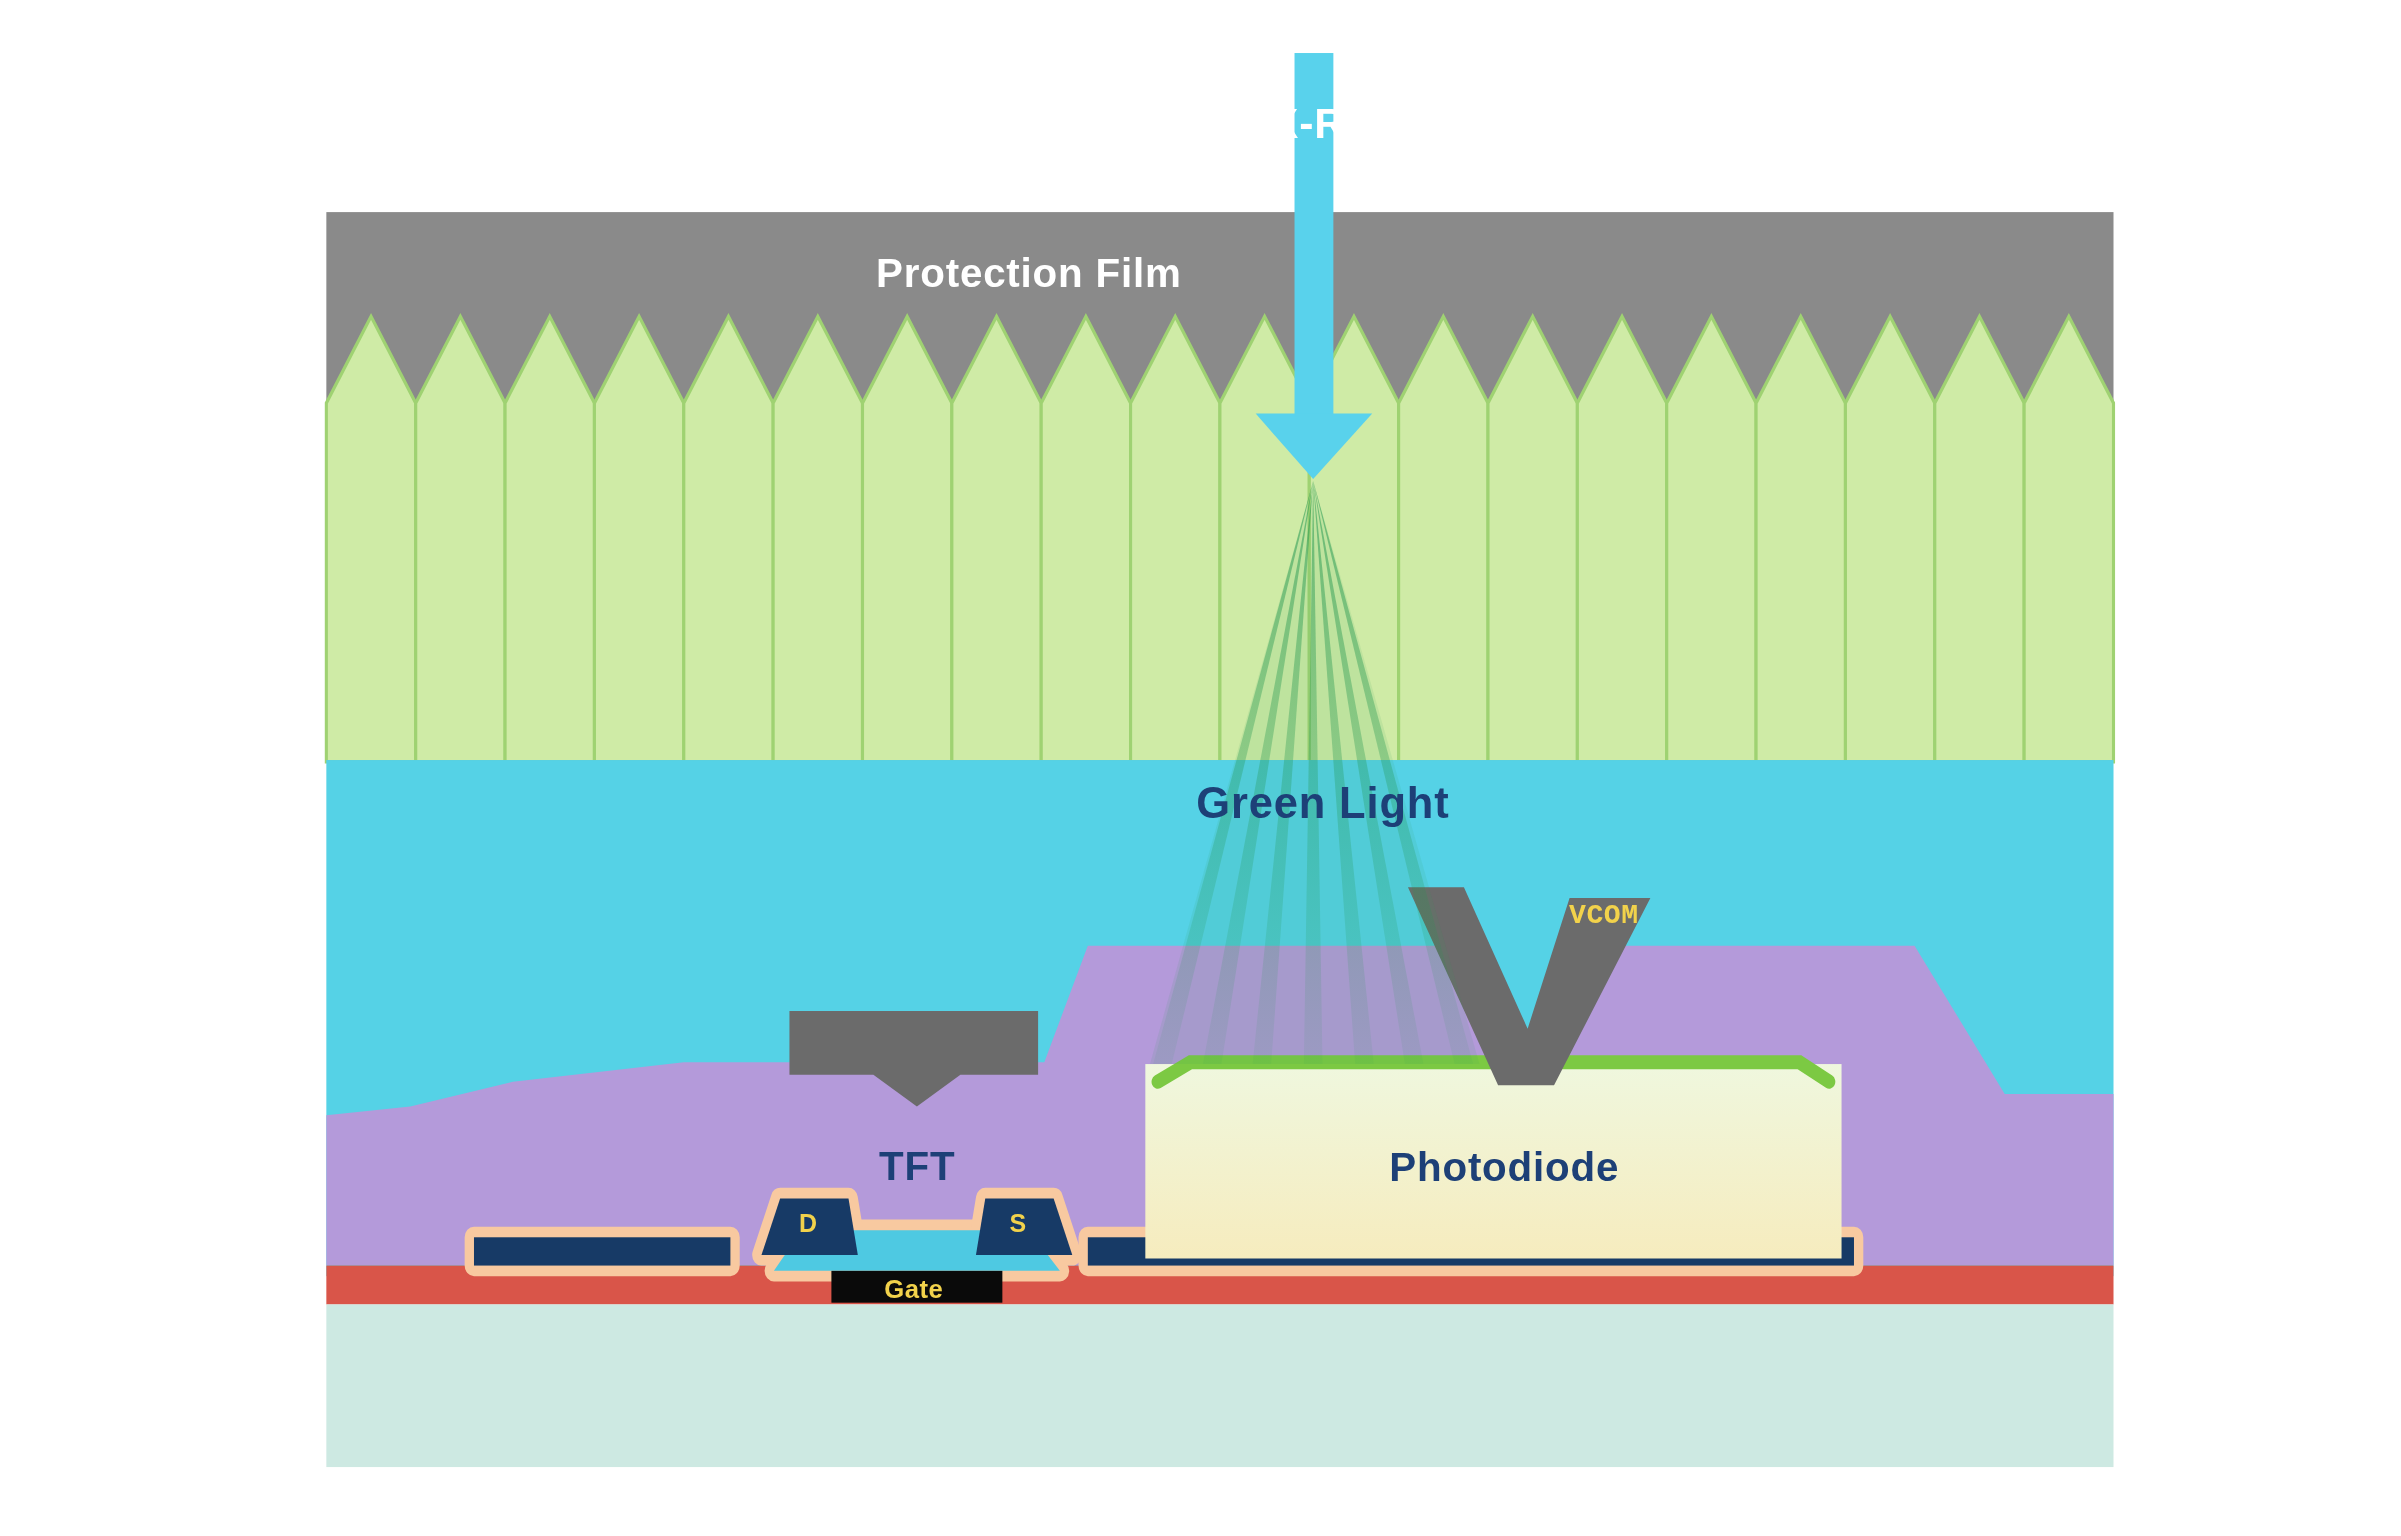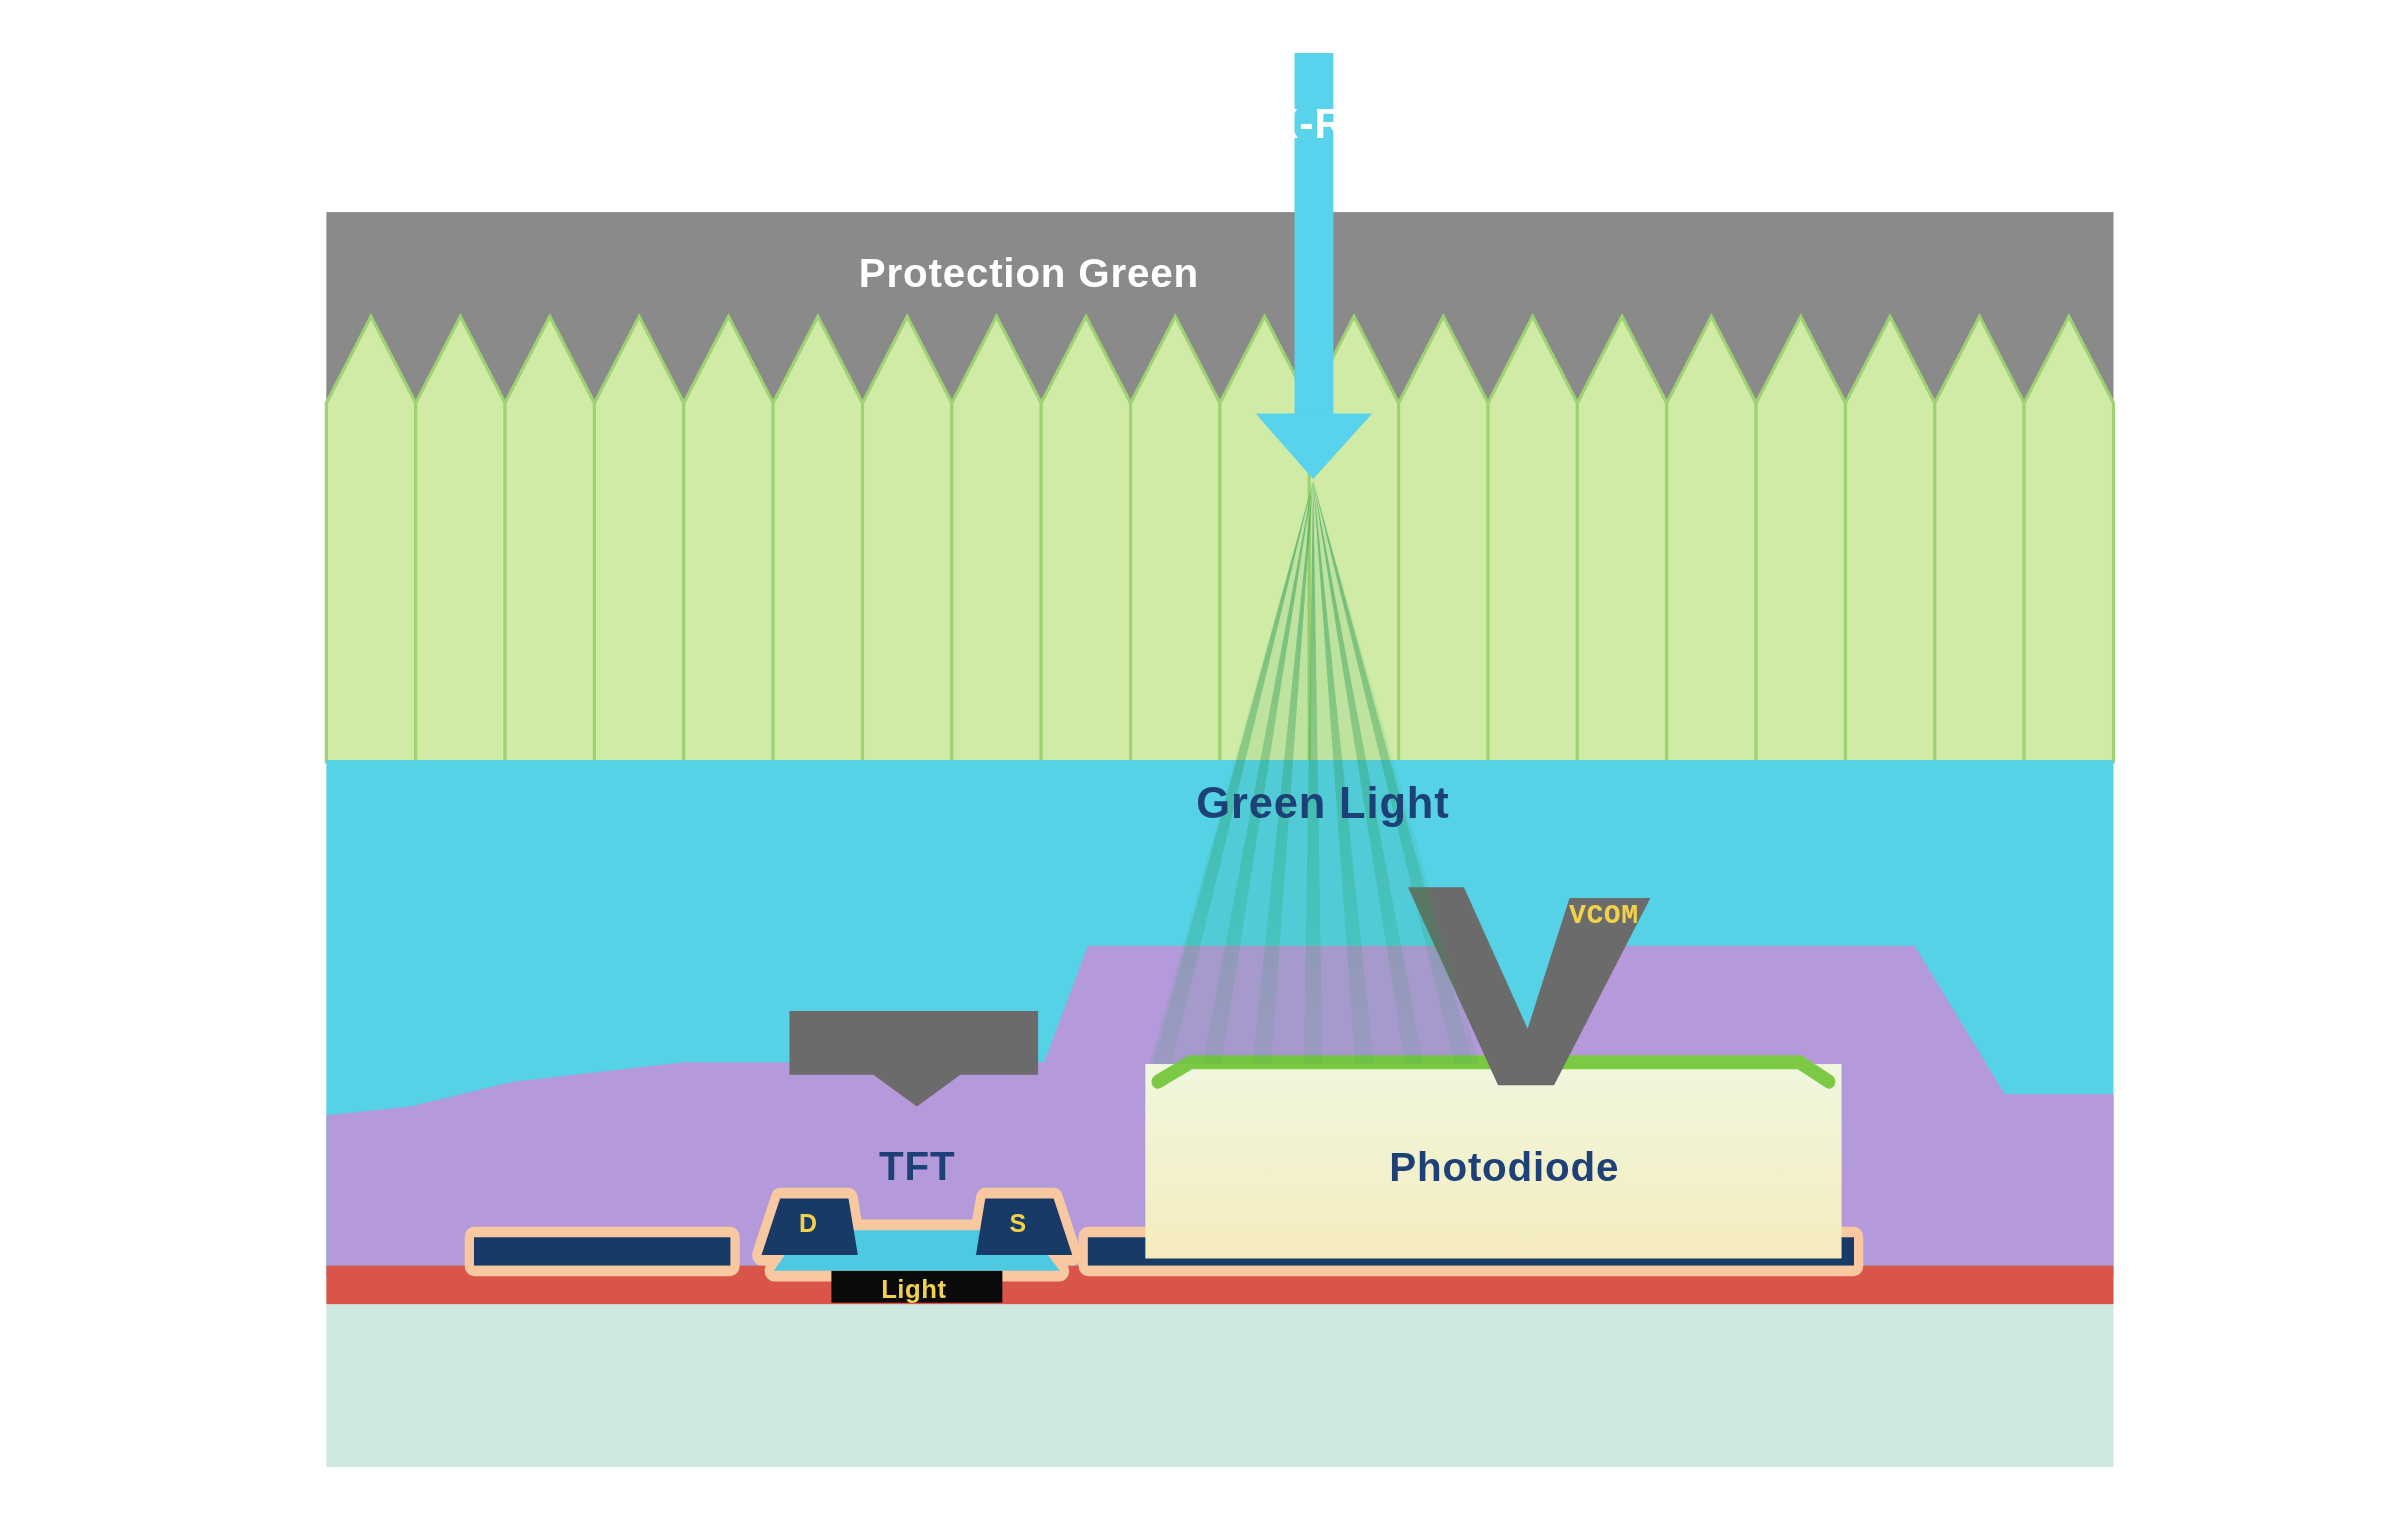--- a/index.html
+++ b/index.html
@@ -116,22 +116,22 @@
         <polygon points="845,272 936,602 948,602" fill="url(#rayGrad)"></polygon>
       </g>
 
     <g style="fill:var(--xray-arrow)">
       <rect x="833" y="30" width="25" height="205"></rect>
       <polygon points="808,234 883,234 845,271"></polygon>
     </g>
   </svg>
 
   <div class="lbl lbl-xray white">X-Ray</div>
-  <div class="lbl lbl-protection white">Protection Green</div>
+  <div class="lbl lbl-protection white">Protection Film</div>
   <div class="lbl lbl-greenlight navy">Green Light</div>
   <div class="lbl lbl-vcom yellow">VCOM</div>
   <div class="lbl lbl-photodiode navy">Photodiode</div>
   <div class="lbl lbl-tft navy">TFT</div>
   <div class="lbl lbl-d yellow">D</div>
   <div class="lbl lbl-s yellow">S</div>
-  <div class="lbl lbl-gate yellow">Light</div>
+  <div class="lbl lbl-gate yellow">Gate</div>
 </div>
 
 
 </body></html>

